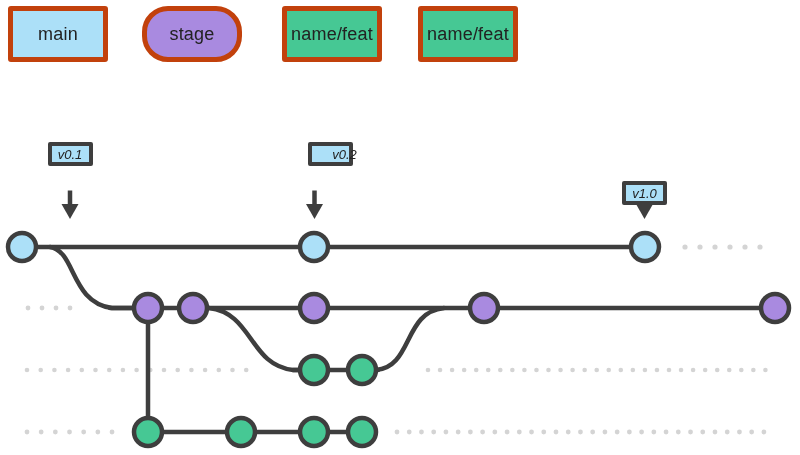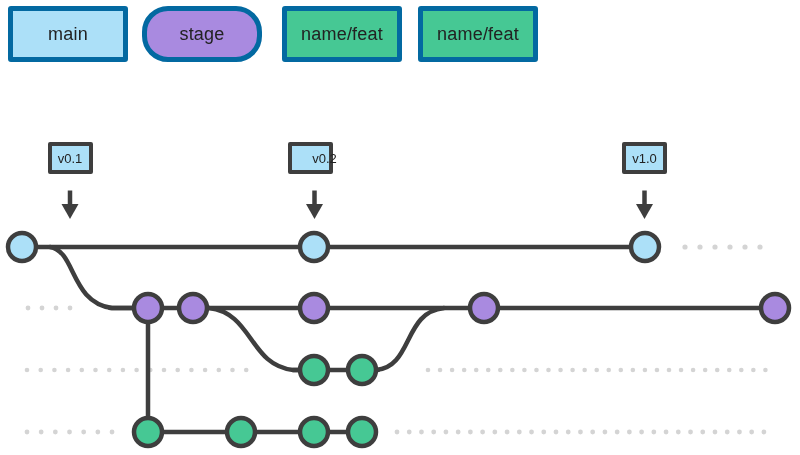--- a/index.html
+++ b/index.html
@@ -2,31 +2,31 @@
 <html><head>
 <meta charset="utf-8">
 <style>
   html,body{margin:0;padding:0;background:#ffffff;}
   .wrap{
     position:relative;width:800px;height:455px;background:#ffffff;overflow:hidden;
     font-family:"Liberation Sans",sans-serif;
   }
   .wrap svg{position:absolute;left:0;top:0;}
   .legend-item{
-    position:absolute;top:6px;width:120px;height:56px;box-sizing:border-box;
-    border:5px solid #0369a1;border-radius:3px;
+    position:absolute;top:6px;width:100px;height:56px;box-sizing:border-box;
+    border:5px solid #c2410c;border-radius:3px;
     display:flex;align-items:center;justify-content:center;
     font-size:18px;color:#222222;letter-spacing:.2px;
   }
   #li0{left:8px}#li1{left:142px}#li2{left:282px}#li3{left:418px}
   .tag{
-    position:absolute;top:142px;width:45px;height:32px;box-sizing:border-box;
+    position:absolute;top:142px;width:45px;height:24px;box-sizing:border-box;
     border:4px solid #3E3E3E;border-radius:2px;
     display:flex;align-items:center;justify-content:center;
-    font-size:13px;color:#222222;
+    font-size:13px;color:#222222;font-style:italic;
   }
 </style>
 </head>
 <body>
 
 <div class="wrap">
   <svg id="graph-svg" width="800" height="455" viewBox="0 0 800 455">
       <g fill="#D4D4D4">
         <circle cx="28.00" cy="308" r="2.4"></circle>
         <circle cx="42.00" cy="308" r="2.4"></circle>
@@ -172,19 +172,19 @@
   <div class="legend-item" id="li2" style="background: rgb(70, 200, 148);">
     <span>name/feat</span>
   </div>
   <div class="legend-item" id="li3" style="background: rgb(70, 200, 148);">
     <span>name/feat</span>
   </div>
 
   <div class="tag" id="tag0" style="left: 47.5px; background: rgb(172, 224, 248);">
     <span>v0.1</span>
   </div>
-  <div class="tag" id="tag1" style="left: 288px; background: rgb(172, 224, 248); padding-left: 28px;">
+  <div class="tag" id="tag1" style="left: 308px; background: rgb(172, 224, 248); padding-left: 28px;">
     <span>v0.2</span>
   </div>
-  <div class="tag" id="tag2" style="left: 622px; background: rgb(172, 224, 248);">
+  <div class="tag" id="tag2" style="left: 622px; background: rgb(172, 224, 248); margin-top: 39px;">
     <span>v1.0</span>
   </div>
 </div>
 
 </body></html>

